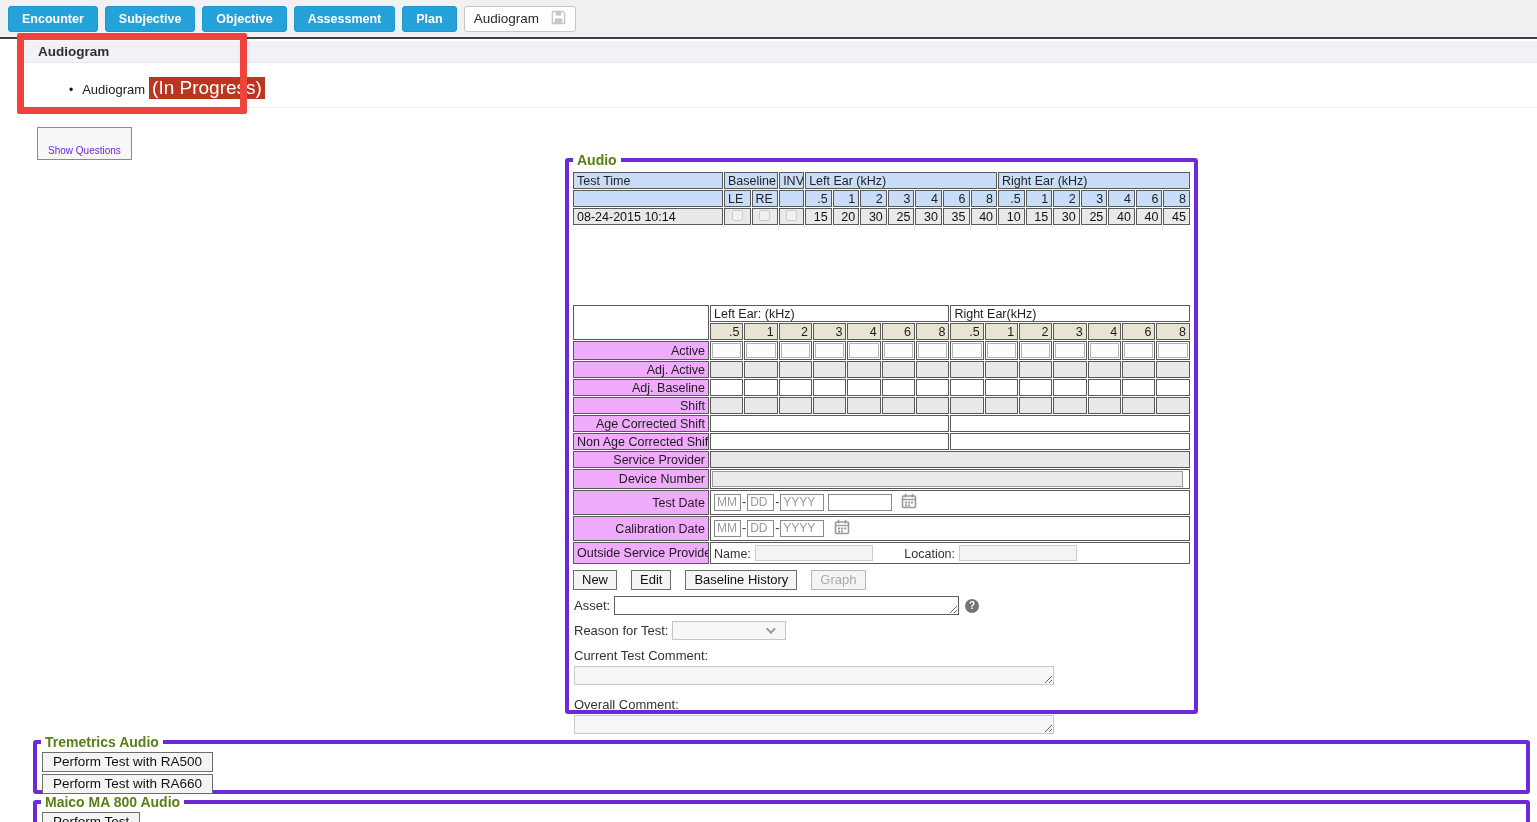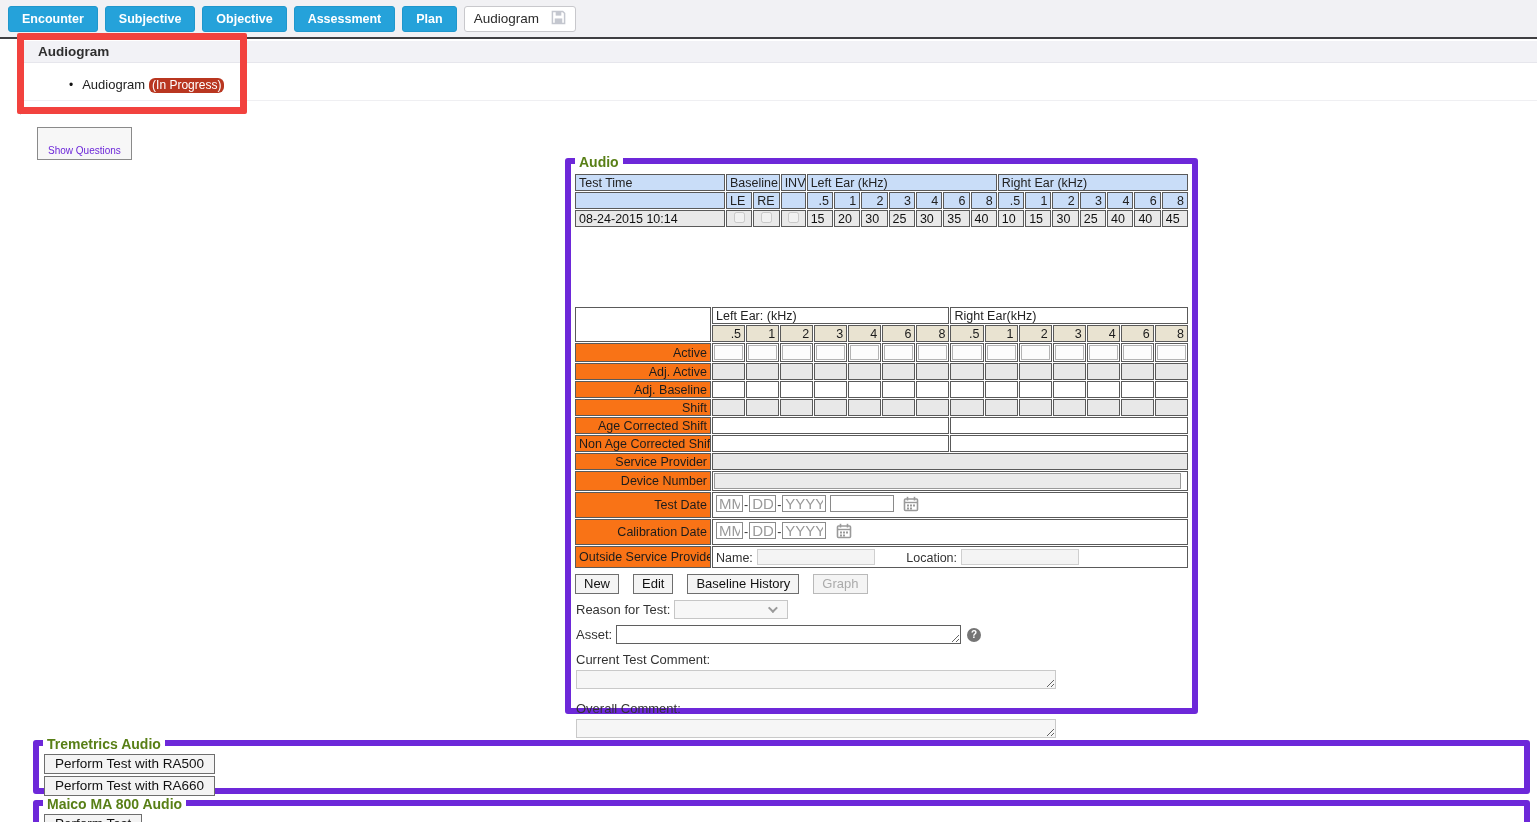--- a/index.html
+++ b/index.html
@@ -40,69 +40,69 @@
     background:#fff; border-left:1px solid #e2e2e8;
   }
   .panel-header {
     height:22px; background:#f2f2f6; border-bottom:1px solid #e6e6ec;
     display:flex; align-items:center; padding-left:17px;
     font-weight:bold; font-size:13.5px; color:#2f2f2f;
   }
   .panel-item-row { border-bottom:1px solid #efeff2; padding:14px 0 8px 48px; }
   .bullet { color:#111; margin-right:9px; font-size:12px; }
   .item-label { font-size:13px; color:#222; }
-  .status-badge { background:#b93620; color:#fff; padding:0 3px 1px 3px; margin-left:4px; font-size:12px;border-radius:6px; }
+  .status-badge { background:#b93620; color:#fff; padding:0 3px 1px 3px; margin-left:4px; font-size:19px; }
 
   
   .red-annotation {
     position:absolute; left:17px; top:33px; width:230px; height:81px;
     border:7px solid #f2423e; border-radius:2px; z-index:60; pointer-events:none;
   }
 
   .show-questions {
     position:absolute; left:37px; top:127px;
     background:#f7f7f7; border:1px solid #8a8a8a; color:#6d28d9;
     font-size:10px; padding:17px 10px 3px 10px; cursor:pointer; font-family:inherit;
   }
 
   
   .fieldset {
-    position:absolute; border:6px solid #6d28d9; border-radius:3px; background:#fff;
+    position:absolute; border:4px solid #6d28d9; border-radius:3px; background:#fff;
   }
   .legend {
     position:absolute; top:-10px; left:4px; background:#fff; padding:0 4px;
     color:#587f16; font-weight:bold; font-size:14px; white-space:nowrap;
   }
 
   .audio-fs { left:565px; top:158px; width:633px; height:556px; padding:9px 3px 6px 3px; }
 
   
   table { border-collapse:separate; border-spacing:1px; width:100%; table-layout:fixed; }
   th, td { border:1px solid #5a5a5a; padding:0 3px; height:17px; font-weight:normal; font-size:12.5px; overflow:hidden; white-space:nowrap; }
 
   .results th { background:#c9ddf8; text-align:left; color:#222; }
   .results th.num { text-align:right; }
   .results td { background:#e9e9e9; color:#111; }
-  .results td.num { text-align:left; }
+  .results td.num { text-align:right; }
   .results td.chk { text-align:center; padding:0; }
   .results .c-time { width:150px; }
   .results .c-chk { width:25px; }
   .results input[type="checkbox"] { width:11px; height:11px; margin:1px 0 0 0; }
 
-  .detail .lbl { background:#f97316; text-align:right; color:#1c1c1c;margin-top:40px; }
+  .detail .lbl { background:#f0abfc; text-align:right; color:#1c1c1c;margin-top:40px; }
   .detail .d-label { width:136px; }
   .detail th.grp { background:#fff; text-align:left; color:#222; }
   .detail th.freq { background:#e9e3d1; text-align:right; color:#1c1c1c; }
   .detail td.gray { background:#e8e8e8; }
   .detail td.white { background:#fff; }
   .detail td.inp-cell { background:#fff; padding:1px; }
   .cellinp { width:100%; height:15px; border:1px solid #b3b3b3; background:#fcfcfc; padding:0; }
   .wide-inp { width:99%; height:16px; border:1px solid #9a9a9a; background:#ebebeb; }
   .d-row td { padding:2px 3px; }
-  .dinp { height:17px; border:1px solid #8a8a8a; font-size:15px; color:#444; padding:0 2px; font-family:inherit; }
+  .dinp { height:17px; border:1px solid #8a8a8a; font-size:12px; color:#444; padding:0 2px; font-family:inherit; }
   .dinp::placeholder { color:#9a9a9a; }
   .dinp.mm, .dinp.dd { width:27px; }
   .dinp.yy { width:44px; }
   .dinp.extra { width:64px; }
   .sep { margin:0 1px; color:#333; }
   .cal-icon { vertical-align:-3px; margin-left:6px; }
   .osp-inp { width:118px; height:16px; border:1px solid #cfcfcf; background:#f4f4f4; margin:0 4px; }
   .osp-lbl { color:#333; }
 
   .gap { height:78px; }
@@ -390,30 +390,30 @@
     </table>
 
   <div class="act-row">
     <button class="act-btn">New</button>
     <button class="act-btn">Edit</button>
     <button class="act-btn">Baseline History</button>
     <button class="act-btn disabled">Graph</button>
   </div>
 
   <div class="form-row">
+    <span class="form-label">Asset:</span>
+    <textarea class="asset-ta" rows="1" style=""></textarea>
+    <span class="help-icon">?</span>
+  </div>
+
+  <div class="form-row">
     <span class="form-label">Reason for Test:</span>
     <span class="fake-select">
       <span class="chev"></span>
     </span>
-  </div>
-
-  <div class="form-row">
-    <span class="form-label">Asset:</span>
-    <textarea class="asset-ta" rows="1" style=""></textarea>
-    <span class="help-icon">?</span>
   </div>
 
   <div class="cmt-label">Current Test Comment:</div>
   <textarea class="cmt-ta" style=""></textarea>
 
   <div class="cmt-label" style="margin-top:12px;">Overall Comment:</div>
   <textarea class="cmt-ta" style=""></textarea>
 </div>
 
 <div class="fieldset trem-fs">

